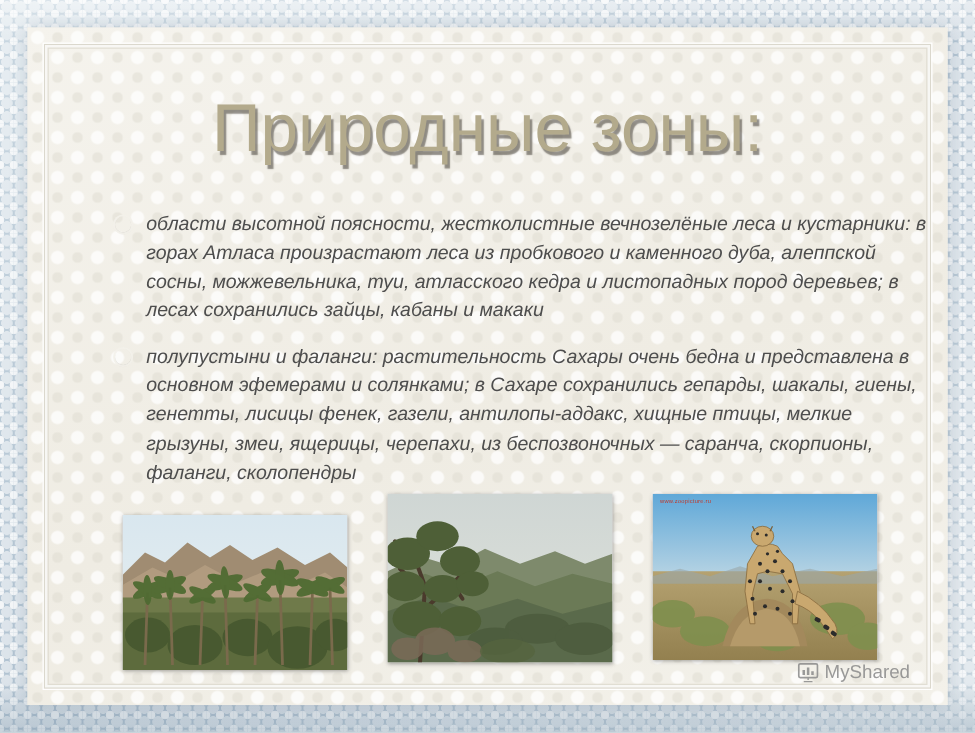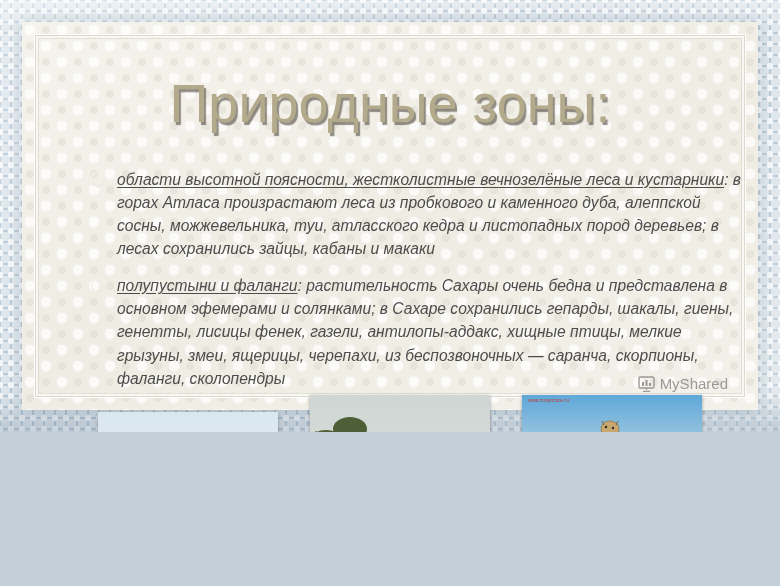--- a/index.html
+++ b/index.html
@@ -2,21 +2,21 @@
 <html><head>
 <meta charset="utf-8">
 <style>
   html,body{margin:0;padding:0;}
   body{
     width:780px;height:586px;overflow:hidden;
     font-family:"Liberation Sans","DejaVu Sans",sans-serif;
     background:#c3d0da;
   }
   #slide{
-    position:relative;width:780px;height:432px;overflow:hidden;
+    position:relative;width:780px;height:586px;overflow:hidden;
   }
 
   
   .border-pattern{
     position:absolute;inset:0;
     background-color:#b9c9d6;
     background-image:
       radial-gradient(circle at 0 0, rgba(255,255,255,.85) 3.2px, transparent 3.6px),
       radial-gradient(circle at 11px 0, rgba(255,255,255,.85) 3.2px, transparent 3.6px),
       radial-gradient(circle at 0 11px, rgba(255,255,255,.85) 3.2px, transparent 3.6px),
@@ -85,21 +85,21 @@
     background:#b4ad99;border-radius:1px;z-index:-1;
   }
   .bullet-glyph::after{transform:rotate(90deg);}
   .bullet-text{
     flex:1 1 auto;
     font-size:15.6px;line-height:1.48;
     font-style:italic;
     color:#4d4d4d;
     text-align:left;
   }
-  .lead{ text-decoration:underline; text-underline-offset:2px; }
+  .lead{ text-underline-offset:2px; }
 
   
   .photo{
     position:absolute;
     background:#ddd;
     box-shadow:0 1px 3px rgba(60,60,60,.45);
     overflow:hidden;
   }
   .photo svg{display:block;width:100%;height:100%;}
 

